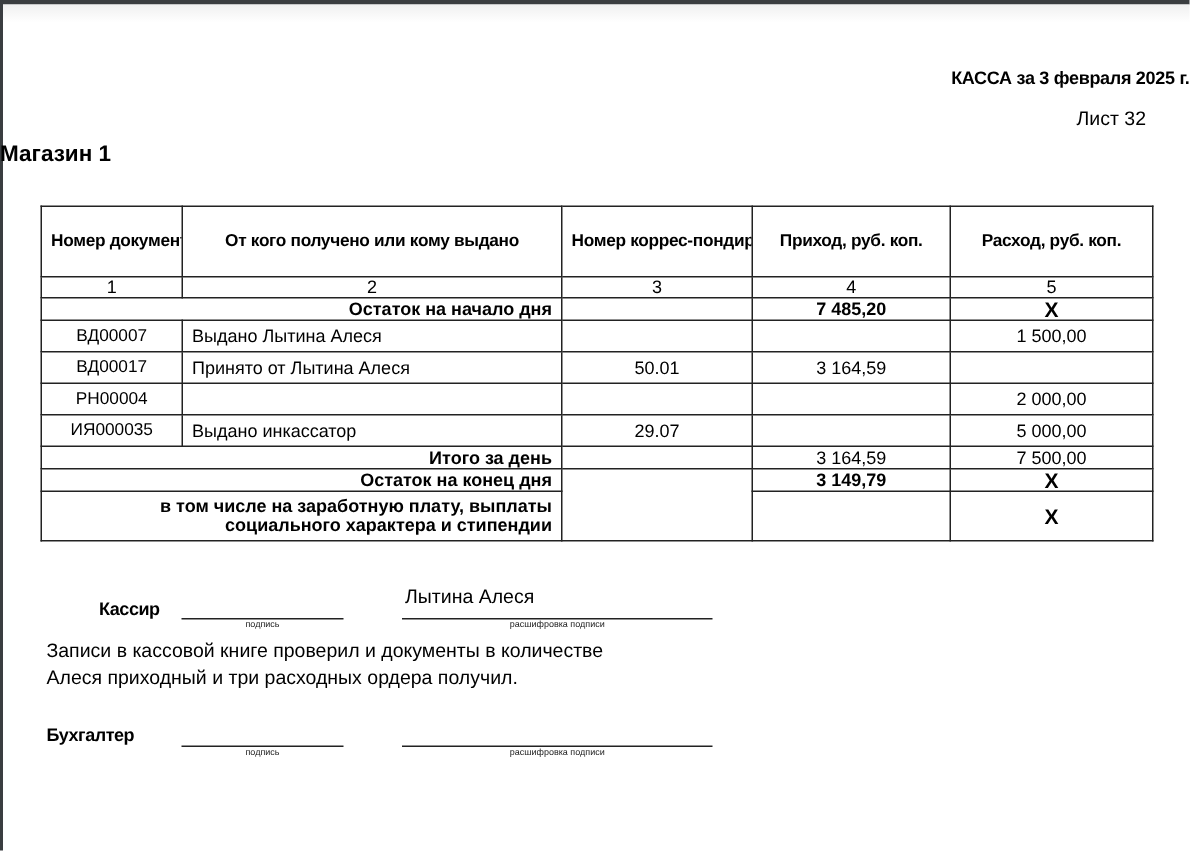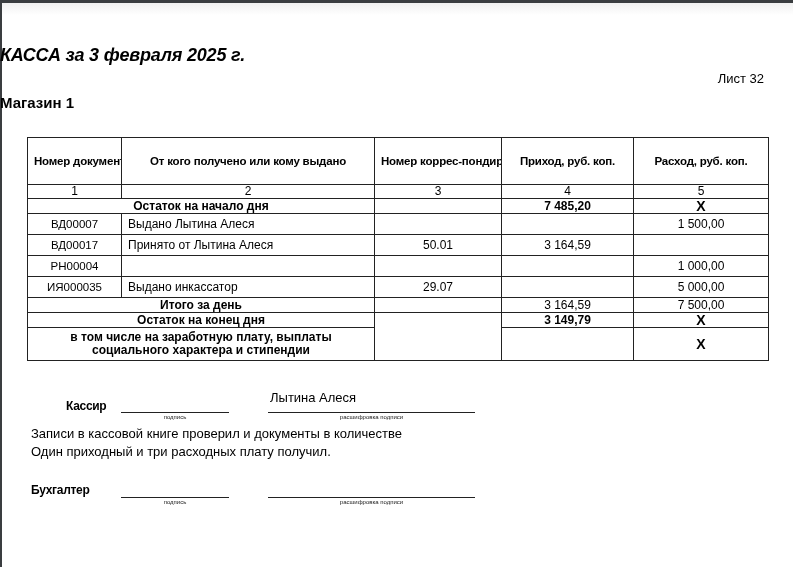--- a/index.html
+++ b/index.html
@@ -6,31 +6,31 @@
     body {
       width: 793px; height: 567px; overflow: hidden; position: relative;
       background: #ffffff;
       font-family: "Liberation Sans", sans-serif; color: #000;
     }
     .frame-top { position: absolute; left: 0; top: 0; width: 793px; height: 3px; background: #3a3d40; }
     .frame-left { position: absolute; left: 0; top: 0; width: 2px; height: 567px; background: #3a3d40; }
     .top-shade { position: absolute; left: 2px; top: 3px; width: 791px; height: 12px;
       background: linear-gradient(#f0f0f0, #ffffff); }
 
-    .title { position: absolute; left: 0; width: 793px; top: 45px; text-align: left;
-      font-weight: bold; font-size: 18px; letter-spacing: -0.2px; font-style: italic; }
+    .title { position: absolute; left: 0; width: 793px; top: 45px; text-align: right;
+      font-weight: bold; font-size: 12px; letter-spacing: -0.2px; }
     .sheet { position: absolute; right: 29px; top: 71px; font-size: 13px; }
     .store { position: absolute; left: 0; width: 793px; top: 94px; 
       font-weight: bold; font-size: 15px; }
 
     table.cash { position: absolute; left: 27px; top: 137px; border-collapse: collapse;
       table-layout: fixed; width: 741px; font-size: 12px; }
     table.cash td { border: 1px solid #222; padding: 0 6px; line-height: 13px; overflow: hidden; white-space: nowrap; }
     .c { text-align: center; }
-    .r { text-align: center; }
+    .r { text-align: right; }
     .b { font-weight: bold; }
     .hdr td { height: 46px; font-weight: bold; text-align: center; white-space: normal; font-size: 11.5px; line-height: 13px; letter-spacing: -0.2px; }
     .nums td { height: 13px; text-align: center; }
     .row-data td { height: 20px; }
     .row-open td, .row-total td, .row-close td { height: 14px; }
     .row-incl td { height: 32px; }
     .doc { font-size: 11.5px; text-align: center; margin-top: 11px; }
     .xmark { font-weight: bold; font-size: 14px; text-align: center; }
     .wrap { white-space: normal !important; }
 
@@ -92,21 +92,21 @@
     <td>Принято от Лытина Алеся</td>
     <td class="c">50.01</td>
     <td class="c">3 164,59</td>
     <td class="c"></td>
   </tr>
   <tr class="row-data">
     <td class="doc">РН00004</td>
     <td></td>
     <td class="c"></td>
     <td class="c"></td>
-    <td class="c">1 000,00</td>
+    <td class="c">2 000,00</td>
   </tr>
   <tr class="row-data">
     <td class="doc">ИЯ000035</td>
     <td>Выдано инкассатор</td>
     <td class="c">29.07</td>
     <td class="c"></td>
     <td class="c">5 000,00</td>
   </tr>
   <tr class="row-total">
     <td colspan="2" class="r b">Итого за день</td>
@@ -132,20 +132,20 @@
   </table>
 
 <div class="sig-label" style="left:31px; top:399px;padding-left:35px;">Кассир</div>
 <div class="sig-line" style="left:121px; top:412px; width:108px;"></div>
 <div class="sig-cap" style="left:121px; top:414px; width:108px;">подпись</div>
 <div class="sig-name" style="left:270px; top:390px;">Лытина Алеся</div>
 <div class="sig-line" style="left:268px; top:412px; width:207px;"></div>
 <div class="sig-cap" style="left:268px; top:414px; width:207px;">расшифровка подписи</div>
 
 <div class="note" style="top:426px;">Записи в кассовой книге проверил и документы в количестве</div>
-<div class="note" style="top:444px;">Один приходный и три расходных плату получил.</div>
+<div class="note" style="top:444px;">Алеся приходный и три расходных ордера получил.</div>
 
 <div class="sig-label" style="left:31px; top:483px;">Бухгалтер</div>
 <div class="sig-line" style="left:121px; top:497px; width:108px;"></div>
 <div class="sig-cap" style="left:121px; top:499px; width:108px;">подпись</div>
 <div class="sig-name" style="left:270px; top:483px;"></div>
 <div class="sig-line" style="left:268px; top:497px; width:207px;"></div>
 <div class="sig-cap" style="left:268px; top:499px; width:207px;">расшифровка подписи</div>
 
 </body></html>

